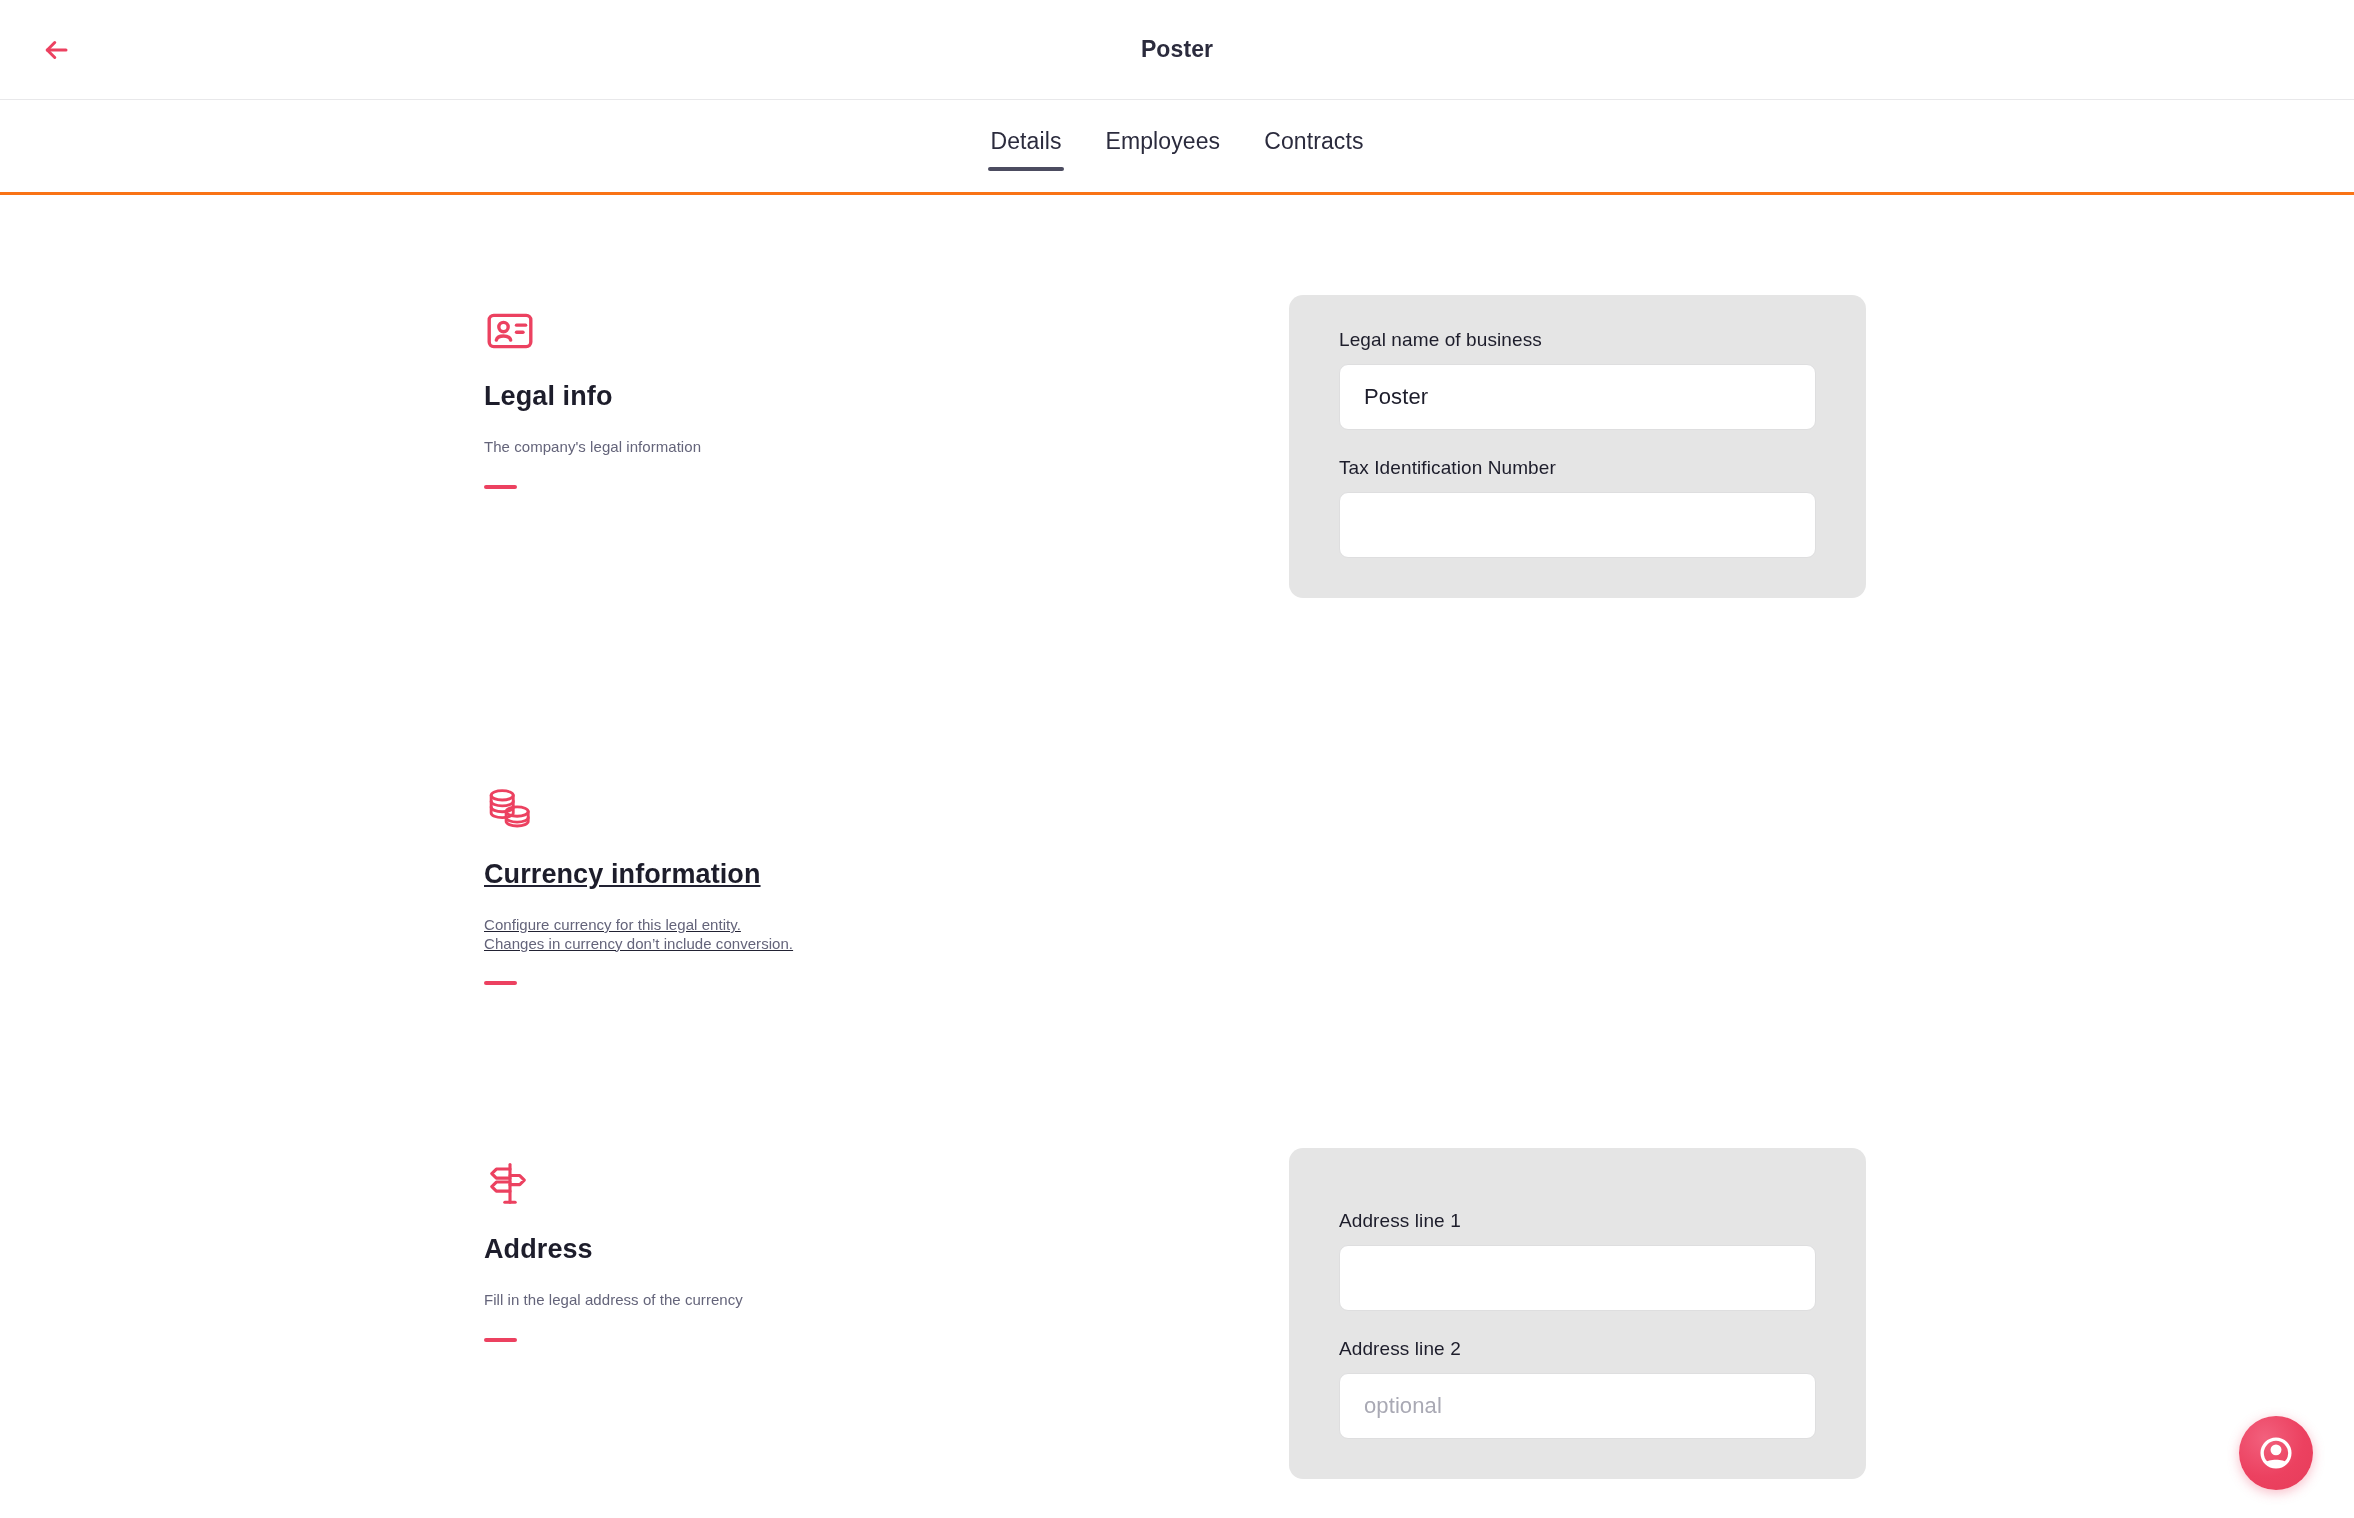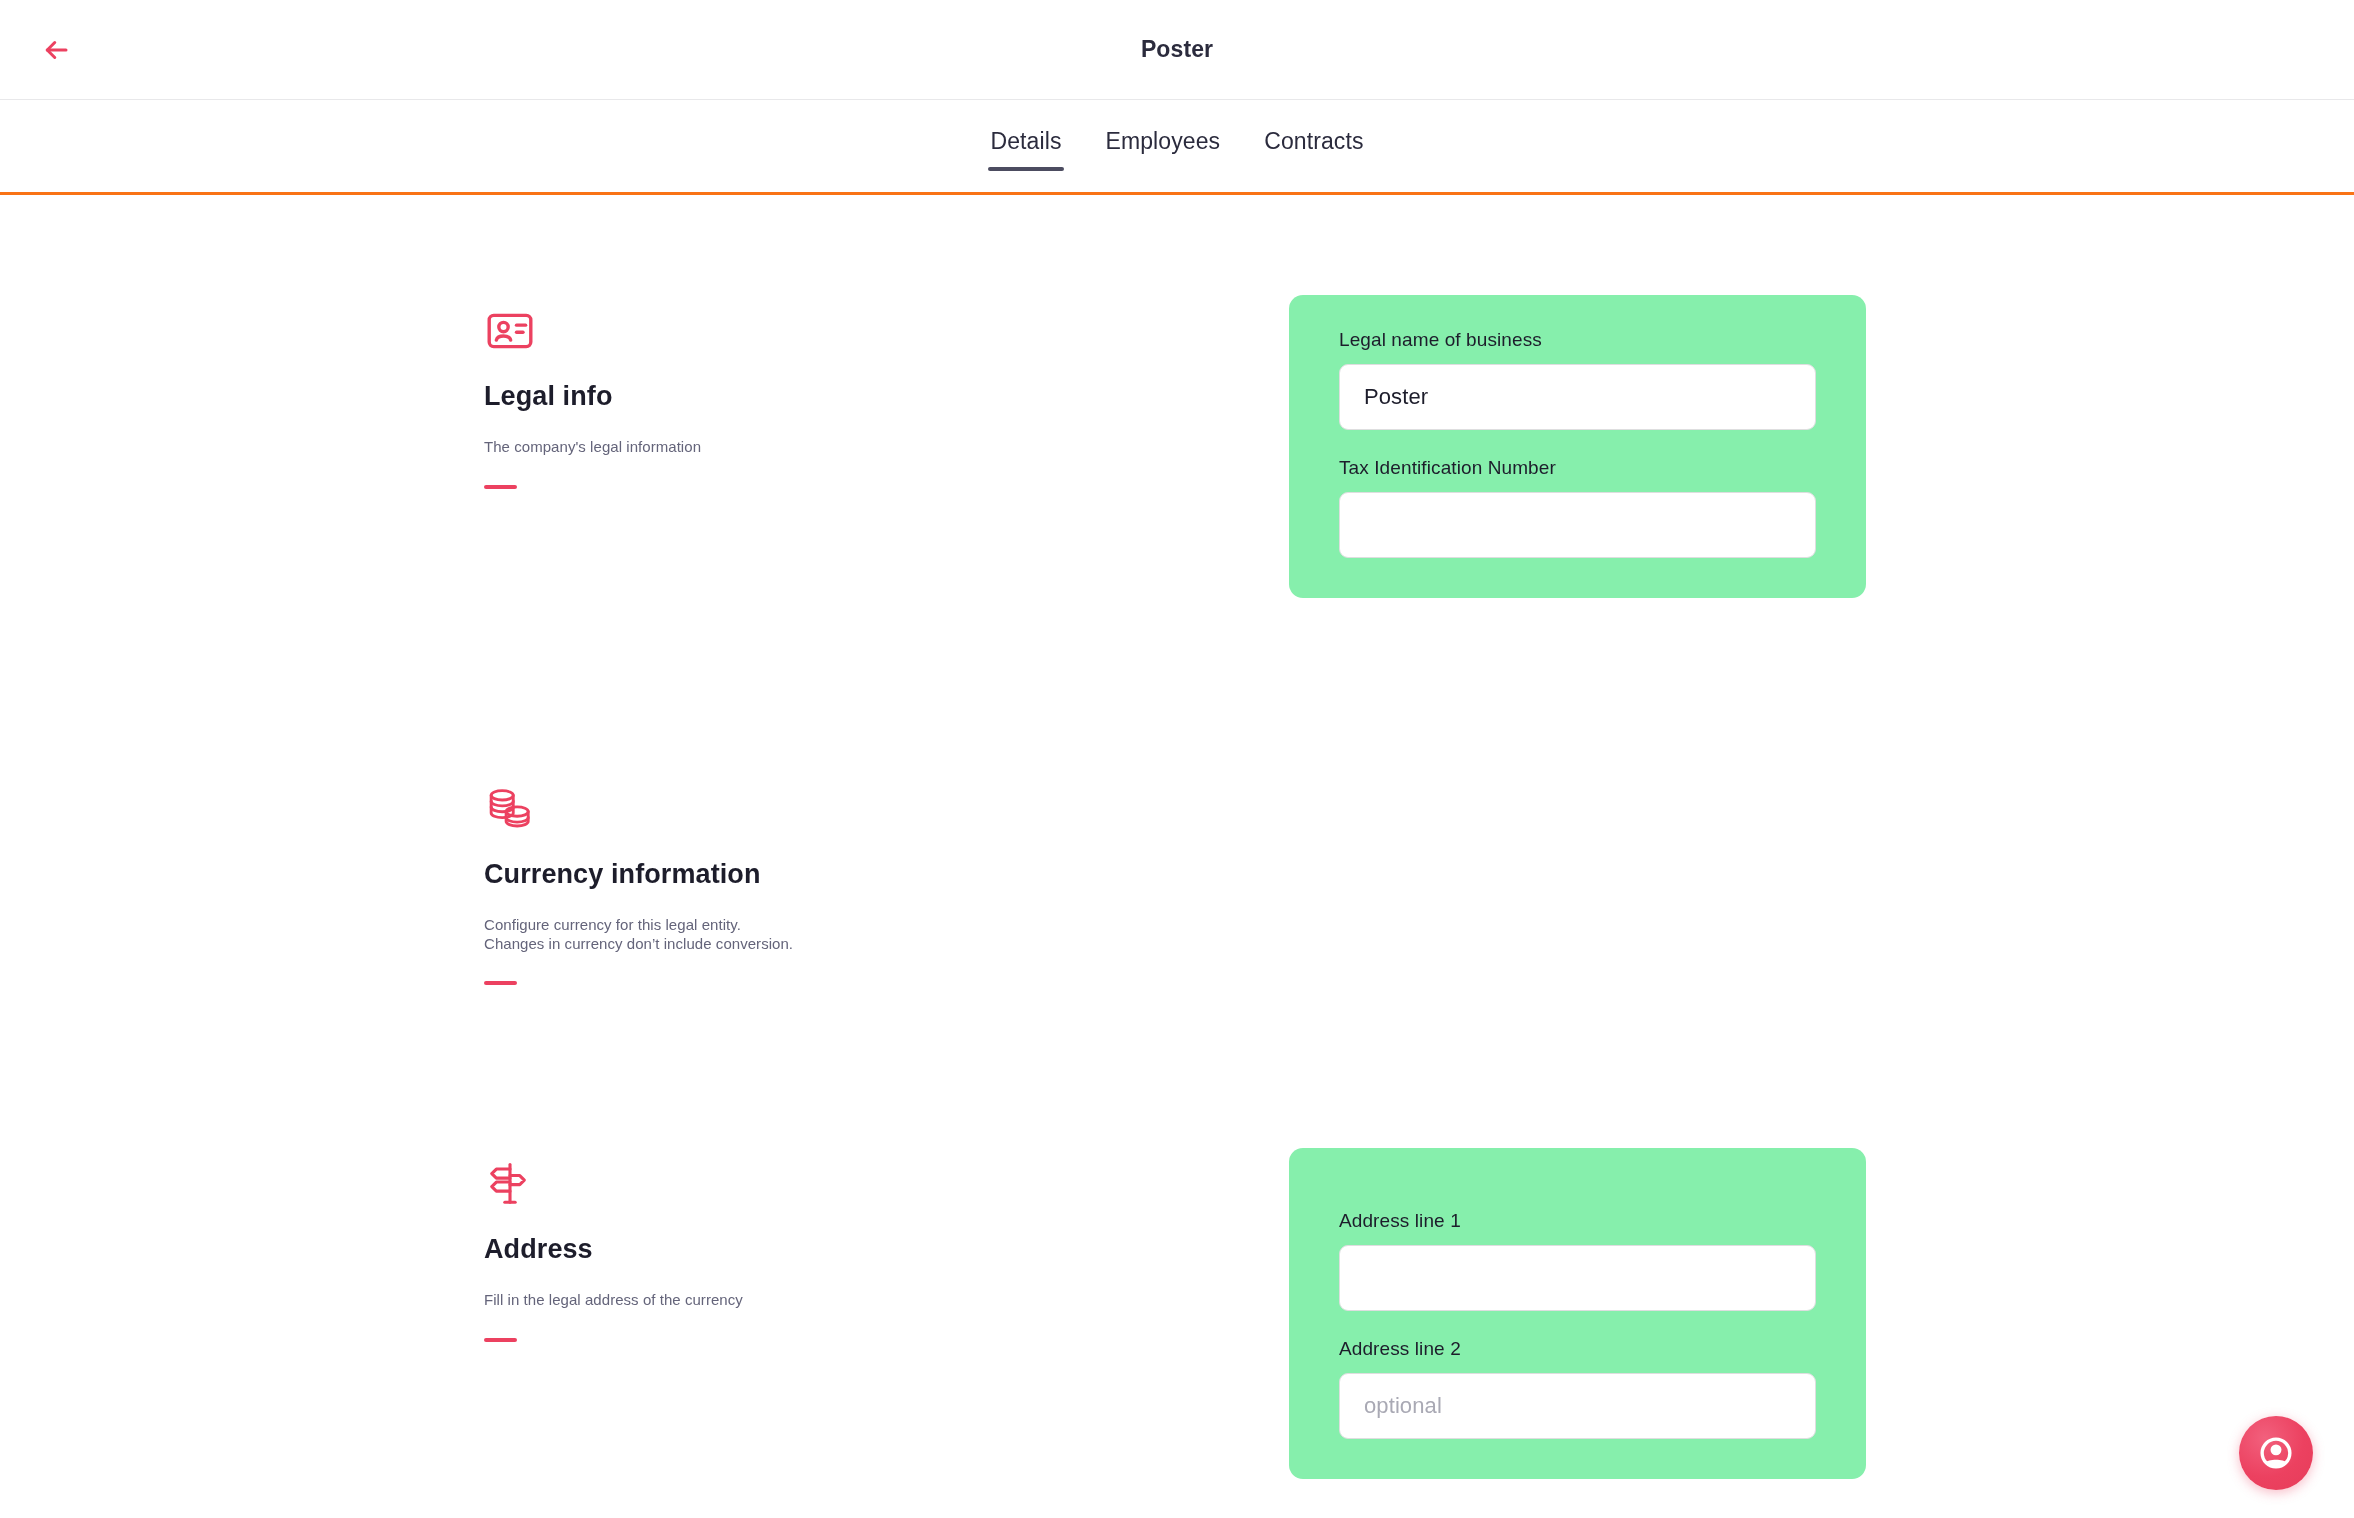--- a/index.html
+++ b/index.html
@@ -122,21 +122,21 @@
     width: 33px;
     height: 4px;
     background: #ec4160;
     border-radius: 2px;
     margin-top: 28px;
   }
 
   
   .card {
     width: 577px;
-    background: #86efac;
+    background: #e5e5e5;
     border-radius: 14px;
     padding: 34px 50px 40px 50px;
   }
   .field { margin-bottom: 6px; }
   .field:last-child { margin-bottom: 0; }
   .field-label {
     display: block;
     font-size: 19px;
     font-weight: 500;
     color: #1d1d2b;
@@ -174,21 +174,21 @@
     pointer-events: none;
     width: 0;
     height: 0;
     border-left: 9px solid transparent;
     border-right: 9px solid transparent;
     border-top: 9px solid #9c9ca6;
   }
 
   
   #sec-legal    { margin-top: 100px; }
-  #sec-currency { margin-top: 175px; }
+  #sec-currency { margin-top: 175px; text-decoration: underline; }
   #sec-address  { margin-top: 163px; }
   #sec-currency .card { padding-top: 68px; padding-bottom: 72px; }
   #sec-address  .card { padding-top: 62px; padding-bottom: 40px; }
 
   
   .fab {
     position: absolute;
     right: 41px;
     bottom: 28px;
     width: 74px;

